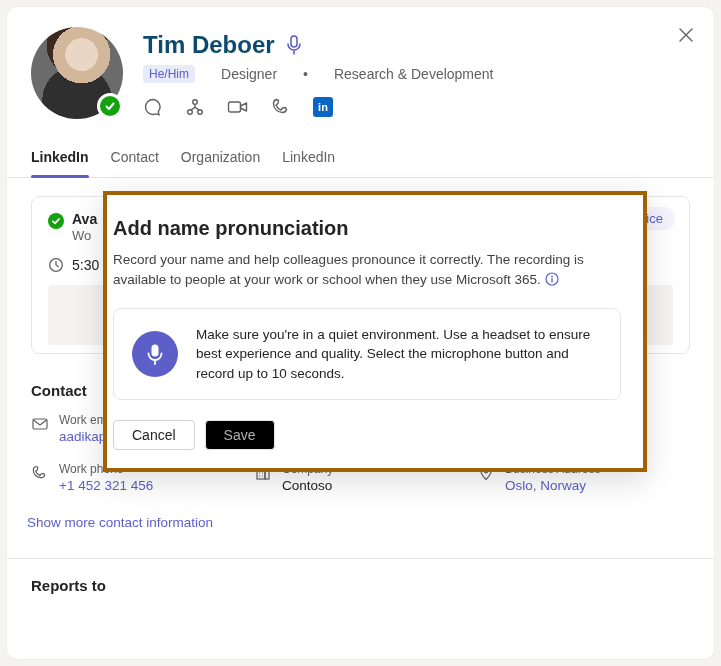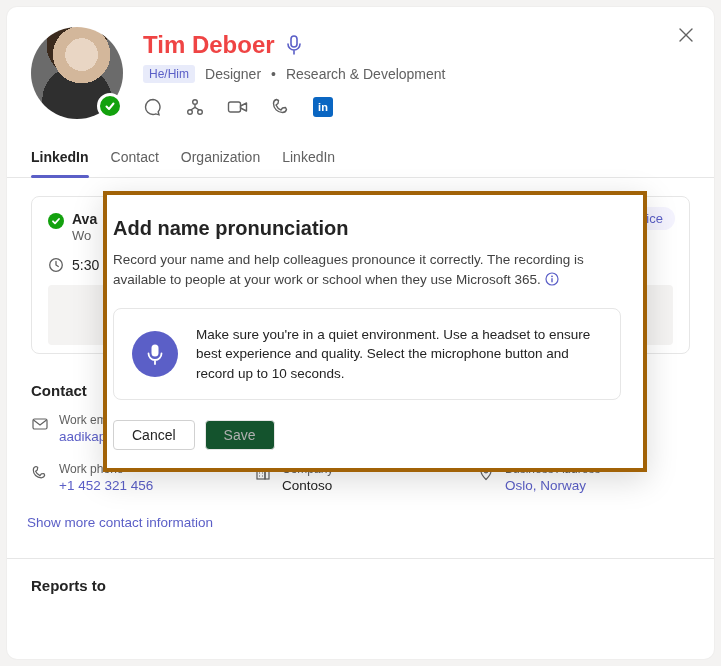--- a/index.html
+++ b/index.html
@@ -43,23 +43,23 @@
   .presence {
     position:absolute; right:0; bottom:0;
     width:26px; height:26px; border-radius:50%;
     background:#13a10e;
     border:3px solid #fff;
     display:flex; align-items:center; justify-content:center;
     color:#fff;
   }
   .id-block { flex:1 1 auto; padding-top:4px; }
   .name-row { display:flex; align-items:center; gap:10px; }
-  .name { font-size:24px; font-weight:700; color:#ef4444; }
+  .name { font-size:24px; font-weight:700; color:#0c4a6e; }
   .mic-icon { color:#5b5fc7; display:flex; }
-  .sub-row { display:flex; align-items:center; gap:10px; margin-top:6px; font-size:14px; color:#616161; }
+  .sub-row { display:flex; align-items:center; gap:26px; margin-top:6px; font-size:14px; color:#616161; }
   .pronoun-pill {
     background:#e8ebfa; color:#5b5fc7;
     font-size:12px; padding:2px 6px; border-radius:3px;
   }
   .icon-row { display:flex; gap:22px; margin-top:14px; color:#616161; align-items:flex-start; }
   .icon-row .li { width:20px; height:20px; background:#0a66c2; border-radius:3px; color:#fff; display:flex; align-items:center; justify-content:center; font-size:11px; font-weight:700; }
   .icon-btn { cursor:pointer; display:flex; }
   
   .tabs { display:flex; gap:22px; padding:0 24px; margin-top:22px; border-bottom:1px solid #e6e6e6; }
   .tab { font-size:14px; color:#616161; padding:8px 0 12px 0; cursor:pointer; position:relative; }
@@ -125,21 +125,21 @@
     flex:0 0 auto;
     cursor:pointer;
   }
   .tip-text { font-size:13.5px; color:#242424; line-height:1.45; }
   .modal .btn-row { display:flex; justify-content:flex-start; gap:10px; margin-top:20px; }
   .btn {
     font-size:14px; padding:6px 18px; border-radius:4px;
     border:1px solid #d1d1d1; background:#fff; color:#242424;
     cursor:pointer;
   }
-  .btn.primary { background:#14532d; color:#b0b0b0; border:1px solid #e6e6e6; cursor:default; }
+  .btn.primary { background:#000000; color:#b0b0b0; border:1px solid #e6e6e6; cursor:default; }
 </style>
 </head>
 <body>
 
 <div class="card">
 
   <div class="close-btn">
     <svg width="14" height="14" viewBox="0 0 14 14">
         <path d="M1 1 L13 13 M13 1 L1 13" stroke="currentColor" stroke-width="1.4" stroke-linecap="round"></path>
       </svg>

